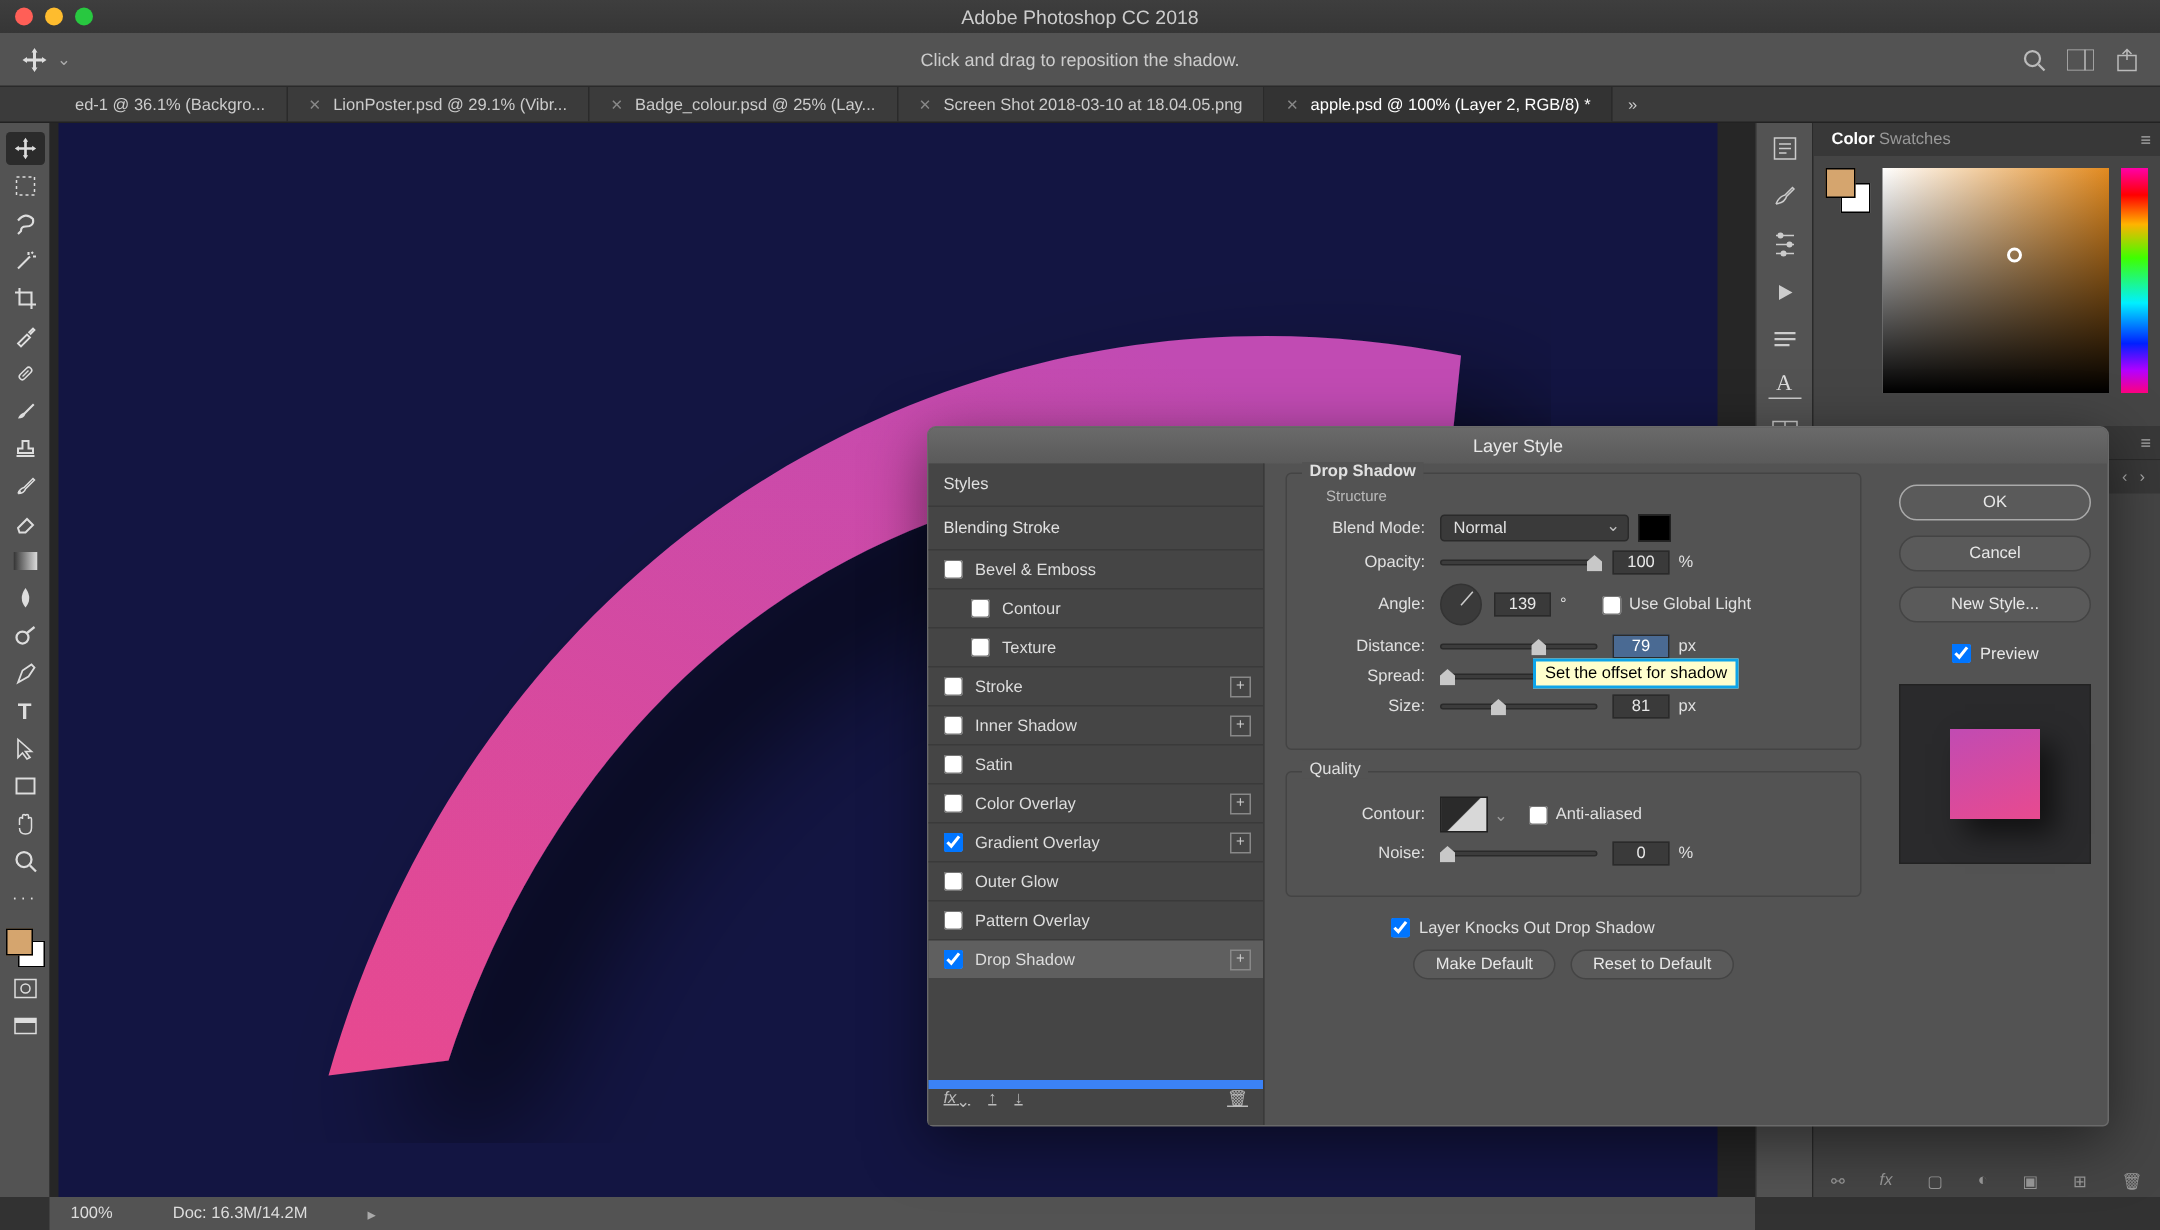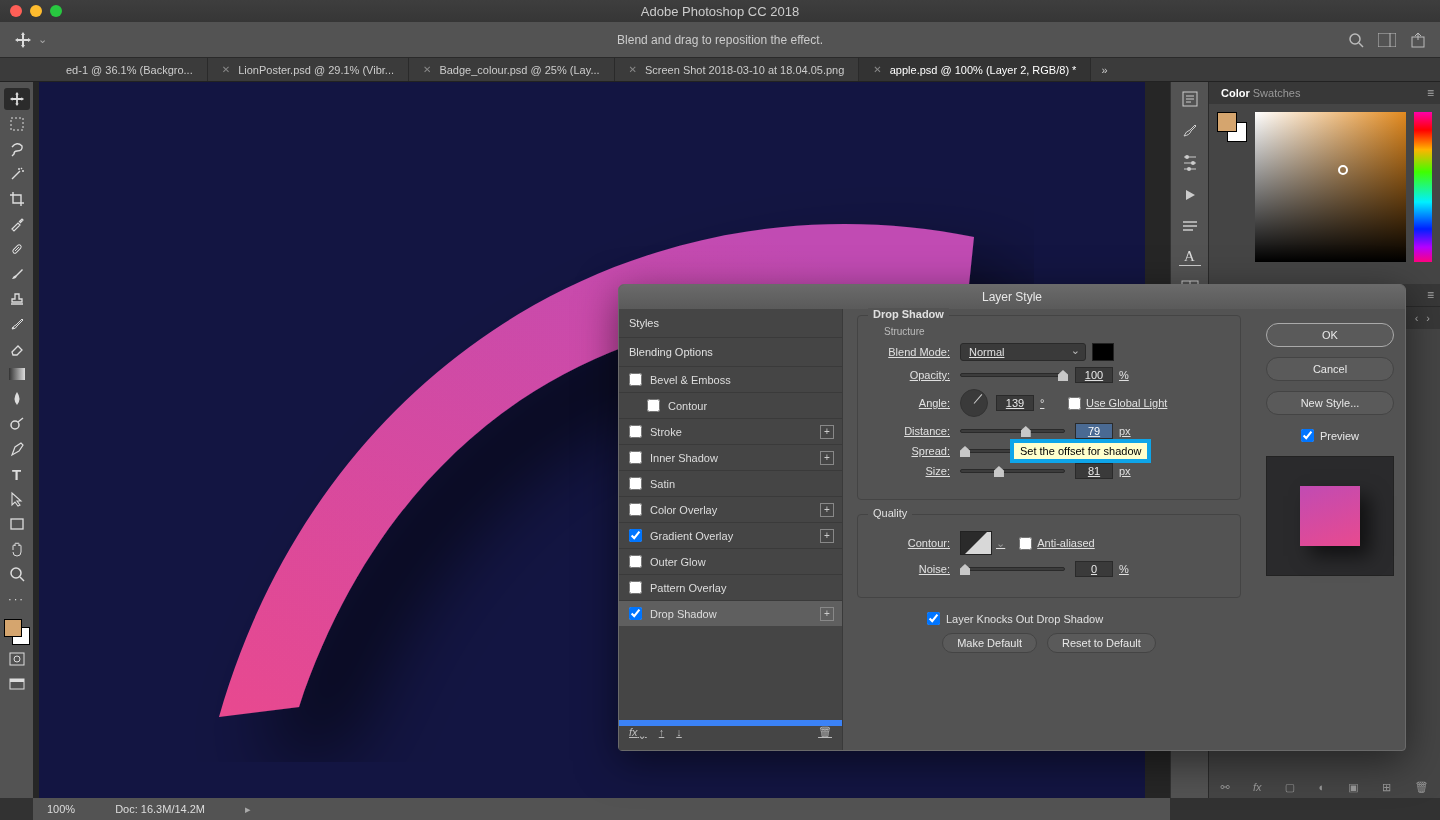--- a/index.html
+++ b/index.html
@@ -13,21 +13,21 @@
 .titlebar .ttl { position: absolute; left: 0; right: 0; text-align: center; font-size: 13px; color: #ccc; }
 
 
 .optbar { height: 36px; background: #535353; display: flex; align-items: center; padding: 0 14px; border-bottom: 1px solid #2a2a2a; }
 .optbar .move-icon { width: 18px; height: 18px; position: relative; }
 .optbar .hint { position: absolute; left: 50%; transform: translateX(-50%); color: #ccc; font-size: 12px; }
 .optbar .dd { margin-left: 6px; color: #aaa; }
 .opt-right { margin-left: auto; display: flex; gap: 14px; align-items: center; }
 
 
-.tabbar { height: 24px; background: #3b3b3b; display: flex; align-items: stretch; border-bottom: 1px solid #222; padding-left: 52px; }
+.tabbar { height: 24px; background: #3b3b3b; display: flex; align-items: stretch; border-bottom: 1px solid #222; padding-left: 36px; }
 .tab { display: flex; align-items: center; padding: 0 14px; color: #ccc; font-size: 11px; border-right: 1px solid #2a2a2a; position: relative; }
 .tab.active { background: #333333; color: #fff; }
 .tab .x { margin-right: 8px; color: #888; font-size: 10px; }
 .tabbar .more { padding: 0 10px; color: #ccc; display: flex; align-items: center; }
 
 
 .workspace { position: absolute; top: 82px; left: 0; right: 0; bottom: 22px; display: flex; }
 .toolbox { width: 33px; background: #535353; display: flex; flex-direction: column; align-items: center; padding-top: 6px; gap: 3px; }
 .tool { width: 26px; height: 22px; display: flex; align-items: center; justify-content: center; color: #e0e0e0; border-radius: 3px; }
 .tool.sel { background: #2b2b2b; }
@@ -78,37 +78,37 @@
 .style-item input[type=checkbox]{ margin-right:8px;}
 .style-item .plus { position:absolute; right:8px; width:14px;height:14px; border:1px solid #888; font-size:10px; line-height:12px; text-align:center; color:#ccc;}
 .dlg-foot { height: 30px; border-top:6px solid #3b82f6; display:flex; align-items:flex-start; padding:0 10px; color:#bbb; gap:12px;text-decoration:underline;}
 .dlg-foot .trash { margin-left:auto; }
 
 .dlg-mid { flex: 1; padding: 6px 14px; color: #e0e0e0; }
 .fieldset { border: 1px solid #444; border-radius: 4px; padding: 10px 14px 14px; margin-bottom: 14px; position: relative;}
 .fieldset > .lg { position:absolute; top:-8px; left:10px; background:#535353; padding:0 5px; font-size:11px;}
 .fs-title { font-weight:600; margin-bottom:4px; font-size:11px; }
 .sub-lbl { font-size:10px; color:#bbb; margin: 0 0 6px 12px; }
-.row { display: flex; align-items: center; margin: 6px 0; font-size: 11px; text-decoration: underline; }
+.row { display: flex; align-items: center; margin: 6px 0; font-size: 11px; }
 .row .lbl { width: 78px; text-align: right; margin-right: 10px; color: #e0e0e0;}
 .row .slider { flex:1; height: 4px; background: #3c3c3c; border:1px solid #2a2a2a; border-radius:2px; position:relative; margin-right:10px; max-width: 105px;}
 .row .slider .thumb { position:absolute; top:-4px; width:10px; height:11px; background:#c8c8c8; clip-path: polygon(50% 0,100% 40%,100% 100%,0 100%,0 40%);}
 .row input.num { width: 38px; background:#3a3a3a; border:1px solid #2a2a2a; color:#e8e8e8; text-align:center; padding:1px; font-size:11px;}
 .row input.num.hl { background:#4a6a93; color:#fff; }
 .row .unit { margin-left: 6px; width: 18px; }
 .select { background:#3a3a3a; border:1px solid #2a2a2a; padding:2px 18px 2px 8px; position:relative; border-radius:3px;}
 .select::after { content:"⌄"; position:absolute; right:5px; top:0px; color:#bbb;}
 .colchip { width:22px;height:18px; background:#000; border:1px solid #222; margin-left:6px;}
 .angle { width:28px;height:28px; border:1px solid #333; border-radius:50%; background:#3a3a3a; position:relative; margin-right:8px;}
 .angle .nd { position:absolute; left:50%; top:50%; width:12px; height:1px; background:#ccc; transform-origin:left center; transform: rotate(-49deg);}
 .contour-sw { width:32px; height:24px; background: linear-gradient(135deg,#2a2a2a 49%, #d8d8d8 51%); border:1px solid #222;}
 .btnrow { display:flex; gap:10px; margin-top:8px; justify-content:center;}
 .btn-s { background:#5a5a5a; border:1px solid #444; border-radius:10px; padding:3px 14px; color:#e8e8e8; font-size:11px;}
 
-.tooltip { position:absolute; background:#ffffcd; color:#000; border:4px solid #0ea5e9; padding:2px 6px; font-size:11px; z-index:10; white-space:nowrap;}
+.tooltip { position:absolute; background:#ffffcd; color:#000; border:2px solid #0ea5e9; padding:2px 6px; font-size:11px; z-index:10; white-space:nowrap;margin-left:12px;}
 
 .dlg-right { width: 150px; padding: 14px; display:flex; flex-direction:column; gap:10px; align-items:center;}
 .dlg-right .dbtn { width: 128px; padding: 5px 0; border-radius: 14px; background:#5a5a5a; border:1px solid #444; text-align:center; font-size:11px; color:#e8e8e8;}
 .dlg-right .dbtn.primary { border:1px solid #aaa; }
 .preview-box { width:128px; height:120px; background:#2a2a2c; display:flex; align-items:center; justify-content:center; margin-top:4px; border:1px solid #222;}
 .preview-box .pv { width:60px; height:60px; background: linear-gradient(160deg,#c14bb3,#e84a8f); box-shadow: 10px 10px 18px rgba(0,0,0,0.6);}
 
 svg { display:block; }
 .corner-icons { position: absolute; top: 0; right: 0; display:flex; gap: 8px; padding: 6px 10px; background:#383838; height:22px; align-items:center; color:#aaa;}
 .hamb { position:absolute; right:6px; top:4px; color:#aaa; font-size:12px;}
@@ -123,21 +123,21 @@
     <div class="tl-btn tl-grn"></div>
   </div>
   <div class="ttl">Adobe Photoshop CC 2018</div>
 </div>
 
 <div class="optbar">
   <svg class="move-icon" viewBox="0 0 18 18">
       <path d="M9 1 L11 4 L10 4 L10 8 L14 8 L14 7 L17 9 L14 11 L14 10 L10 10 L10 14 L11 14 L9 17 L7 14 L8 14 L8 10 L4 10 L4 11 L1 9 L4 7 L4 8 L8 8 L8 4 L7 4 Z" fill="#ddd"></path>
     </svg>
   <span class="dd">⌄</span>
-  <div class="hint">Blend and drag to reposition the effect.</div>
+  <div class="hint">Click and drag to reposition the shadow.</div>
   <div class="opt-right">
     <span>
       <svg width="16" height="16" viewBox="0 0 16 16">
           <circle cx="7" cy="7" r="5" stroke="#bbb" fill="none" stroke-width="1.5"></circle>
           <line x1="11" y1="11" x2="15" y2="15" stroke="#bbb" stroke-width="1.5"></line>
         </svg>
     </span>
     <span>
       <svg width="18" height="14" viewBox="0 0 18 14">
           <rect x="0" y="0" width="18" height="14" stroke="#bbb" fill="none"></rect>
@@ -422,29 +422,33 @@
   <span>Doc: 16.3M/14.2M</span>
   <span style="color:#aaa">▸</span>
 </div>
 
 <div class="dialog">
   <div class="dlg-title">Layer Style</div>
   <div class="dlg-body">
 
     <div class="dlg-left">
       <div class="hdr">Styles</div>
-      <div class="hdr" style="border-top:1px solid #3a3a3a;">Blending Options</div>
+      <div class="hdr" style="border-top:1px solid #3a3a3a;">Blending Stroke</div>
       <div class="style-list">
         <label class="style-item">
             <input type="checkbox" style="">
             <span>Bevel &amp; Emboss</span>
           </label>
         <label class="style-item sub">
             <input type="checkbox" style="">
             <span>Contour</span>
+          </label>
+        <label class="style-item sub">
+            <input type="checkbox" style="">
+            <span>Texture</span>
           </label>
         <label class="style-item">
             <input type="checkbox" style="">
             <span>Stroke</span>
             <span class="plus">+</span>
           </label>
         <label class="style-item">
             <input type="checkbox" style="">
             <span>Inner Shadow</span>
             <span class="plus">+</span>

